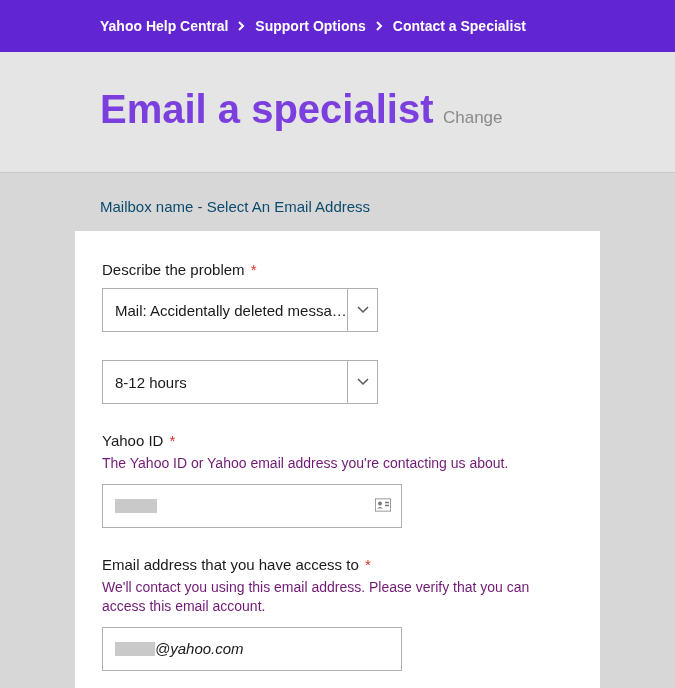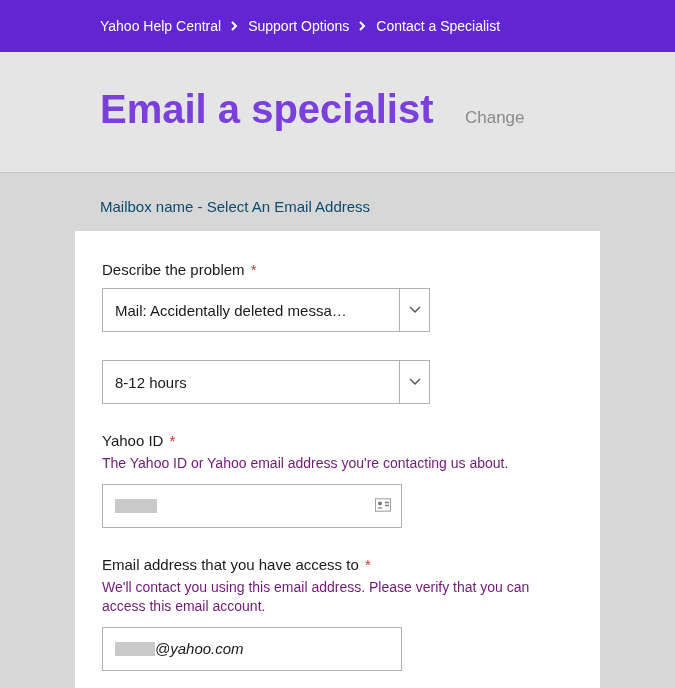--- a/index.html
+++ b/index.html
@@ -17,21 +17,21 @@
     .breadcrumb-bar {
       background: #6225d2;
       padding: 18px 0;
       display: flex;
       align-items: center;
       padding-left: 100px;
     }
     .breadcrumb-item {
       color: #fff;
       font-size: 14px;
-      font-weight: 400;
+      font-weight: 700;
       cursor: pointer;
     }
     .breadcrumb-sep {
       color: #fff;
       margin: 0 10px;
       font-size: 14px;
     }
     .header-section {
       background: #e5e5e5;
       padding: 35px 100px 40px 100px;
@@ -40,21 +40,21 @@
     .page-title {
       color: #7a3fdc;
       font-size: 40px;
       font-weight: 700;
       display: inline;
     }
     .change-link {
       color: #8a8a8a;
       font-size: 17px;
       font-weight: 400;
-      margin-left: 27px;
+      margin-left: 5px;
       cursor: pointer;
     }
     .subheader {
       padding: 25px 100px 15px 100px;
       background: #d7d7d7;
     }
     .subheader-text {
       color: #0c4a6e;
       font-size: 15px;
       font-weight: 500;
@@ -80,21 +80,21 @@
     }
     .help-text {
       color: #701a75;
       font-size: 14px;
       font-weight: 400;
       margin-bottom: 10px;
       line-height: 1.4;
     }
     .select-wrapper {
       display: flex;
-      width: 328px;
+      width: 276px;
       border: 1px solid #b0b0b0;
       height: 44px;
       cursor: pointer;
       margin-top: 10px;
     }
     .select-body {
       flex: 1;
       display: flex;
       align-items: center;
       padding: 0 12px;

